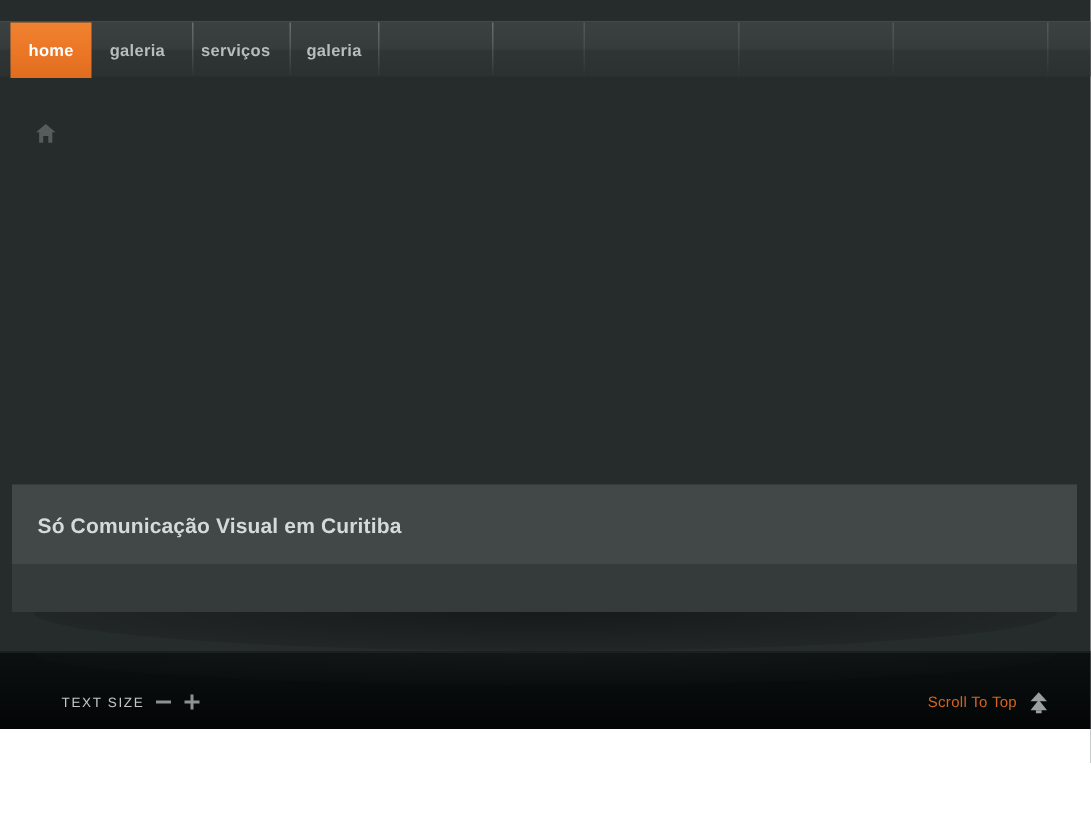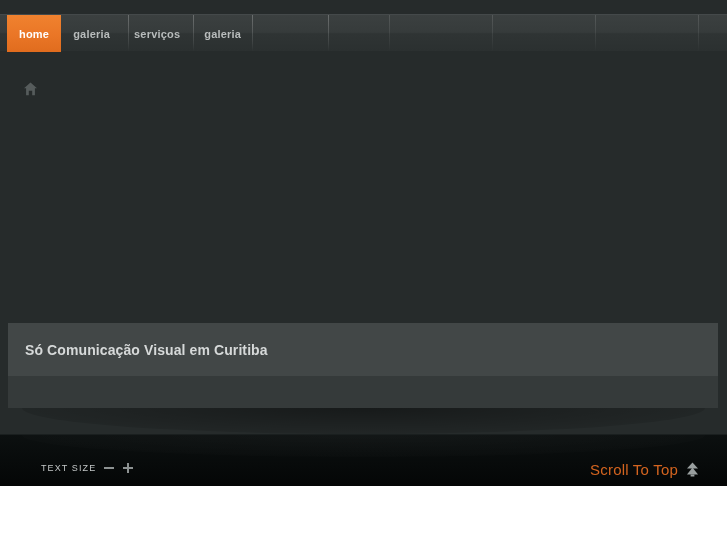--- a/index.html
+++ b/index.html
@@ -140,21 +140,21 @@
     font-size:10px; color:#d2d6d6;
     letter-spacing:0.1px;
   }
 
   
   #scroll-to-top {
     position:absolute; right:28px; top:26px;
     display:flex; align-items:center; gap:8px;
   }
   #scroll-to-top-label {
-    font-size:15px; color:#d4641f; letter-spacing:0.2px;
+    font-size:10px; color:#d4641f; letter-spacing:0.2px;
   }
   #scroll-top-arrow { width:13px; height:15px; display:block; }
 </style>
 </head>
 <body>
 
 <div id="page">
 
   <nav id="navbar">
     <div id="navbar-dividers">

